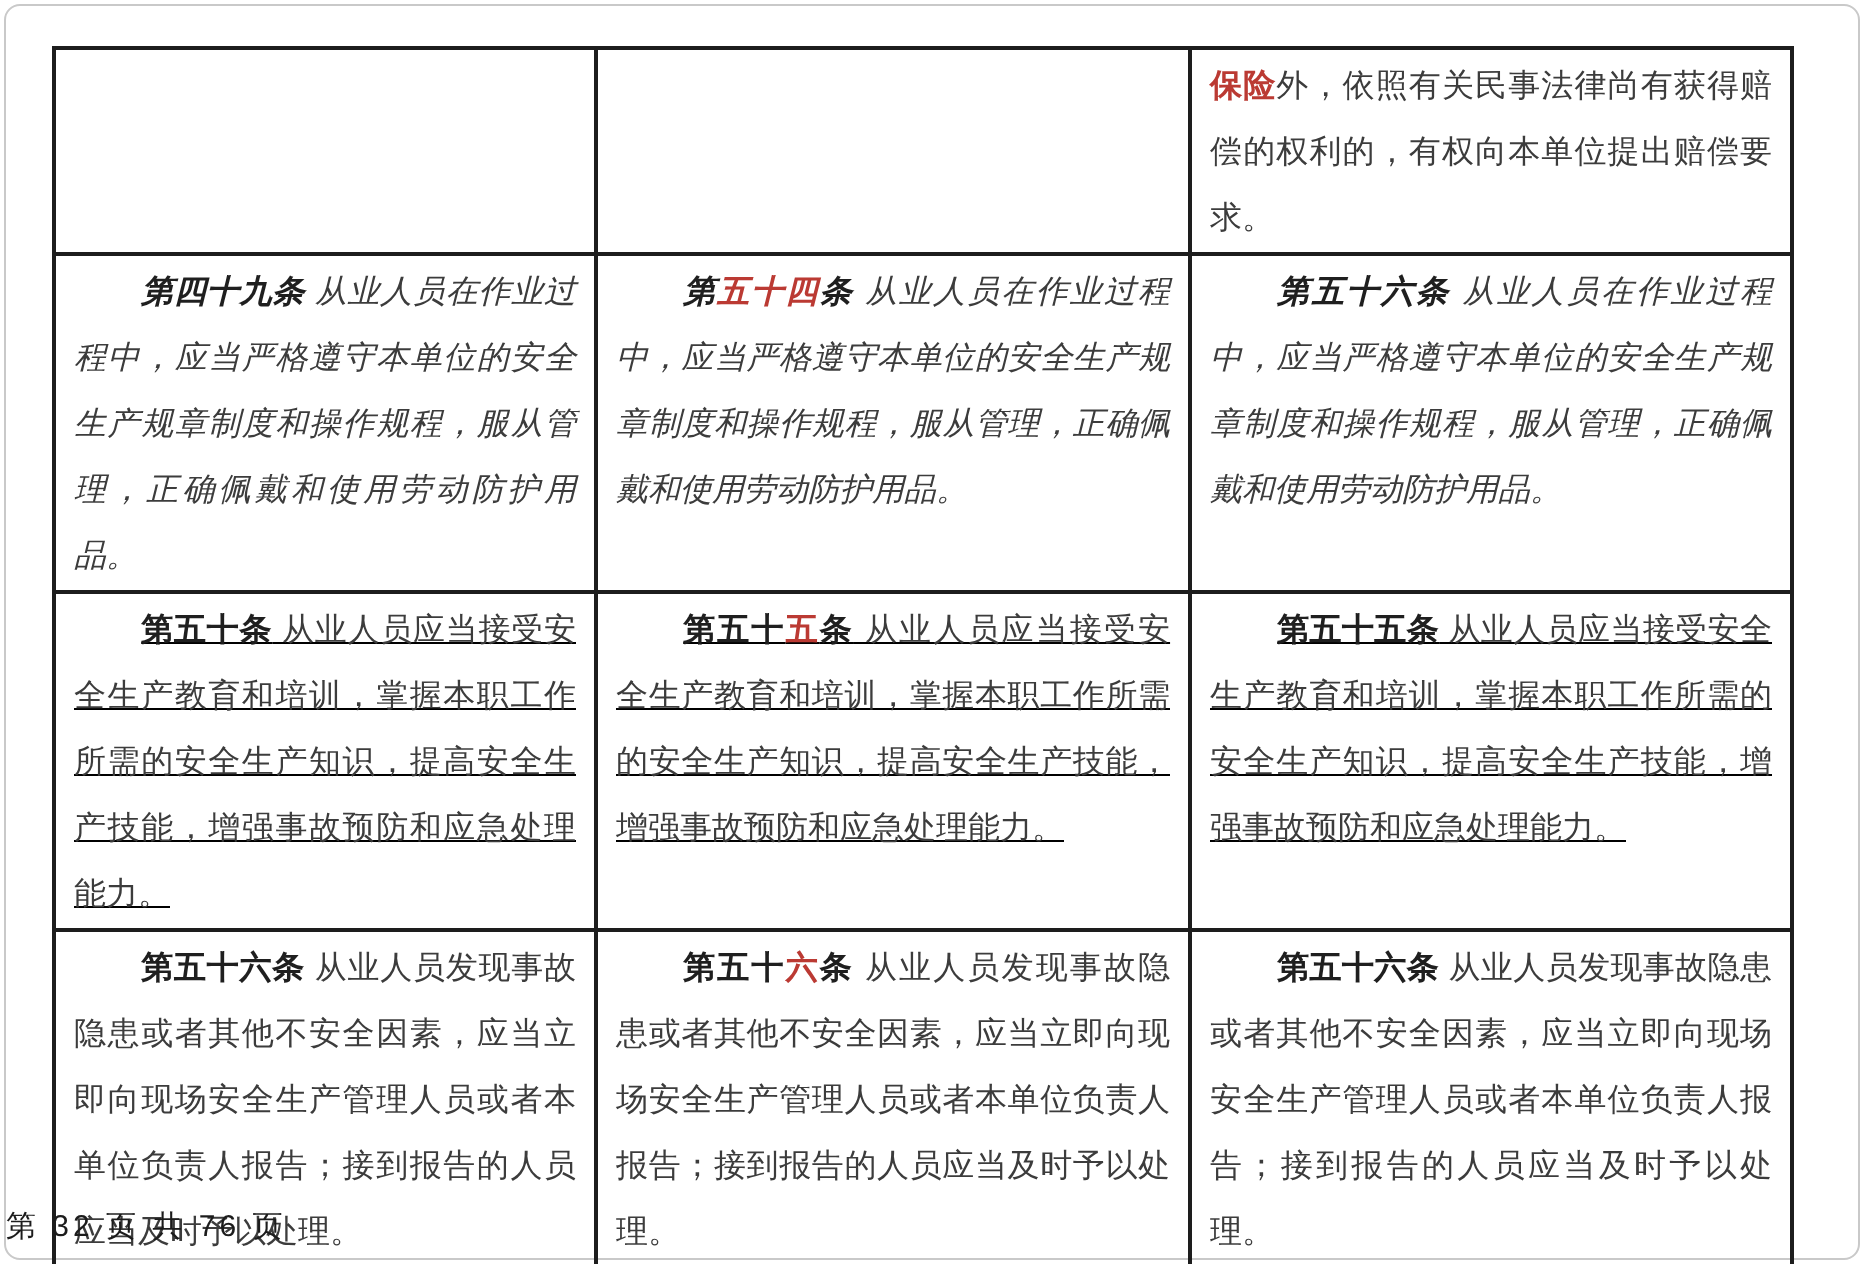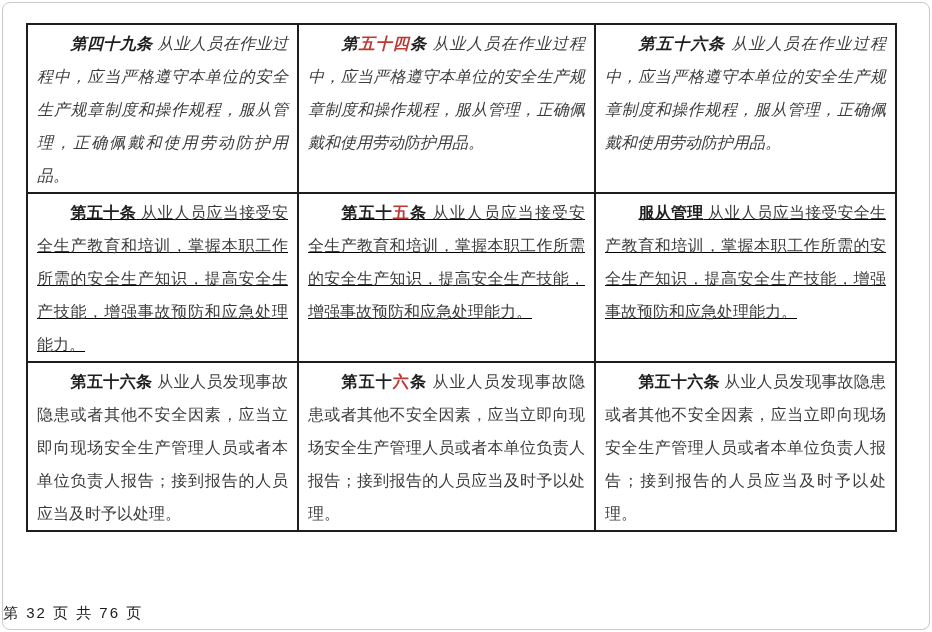--- a/index.html
+++ b/index.html
@@ -65,40 +65,47 @@
 
 <div class="page">
 
   <table class="law-table">
     <colgroup>
       <col class="col1">
         <col class="col2">
         <col class="col3">
     </colgroup>
     <tbody>
+      <tr class="r1">
+        <td></td>
+        <td></td>
+        <td>
+          <p class="cell-text"><span class="red-bold">保险</span><span class="normal">外，依照有关民事法律尚有获得赔偿的权利的，有权向本单位提出赔偿要求。</span></p>
+        </td>
+      </tr>
       <tr class="r2">
         <td>
           <p class="cell-text indent"><span class="bold">第四十九条</span><span class="normal"> 从业人员在作业过程中，应当严格遵守本单位的安全生产规章制度和操作规程，服从管理，正确佩戴和使用劳动防护用品。</span></p>
         </td>
         <td>
           <p class="cell-text indent"><span class="bold">第</span><span class="red-bold">五十四</span><span class="bold">条</span><span class="normal"> 从业人员在作业过程中，应当严格遵守本单位的安全生产规章制度和操作规程，服从管理，正确佩戴和使用劳动防护用品。</span></p>
         </td>
         <td>
           <p class="cell-text indent"><span class="bold">第五十六条</span><span class="normal"> 从业人员在作业过程中，应当严格遵守本单位的安全生产规章制度和操作规程，服从管理，正确佩戴和使用劳动防护用品。</span></p>
         </td>
       </tr>
       <tr class="r3">
         <td>
           <p class="cell-text indent"><span class="bold">第五十条</span><span class="normal"> 从业人员应当接受安全生产教育和培训，掌握本职工作所需的安全生产知识，提高安全生产技能，增强事故预防和应急处理能力。</span></p>
         </td>
         <td>
           <p class="cell-text indent"><span class="bold">第五十</span><span class="red-bold">五</span><span class="bold">条</span><span class="normal"> 从业人员应当接受安全生产教育和培训，掌握本职工作所需的安全生产知识，提高安全生产技能，增强事故预防和应急处理能力。</span></p>
         </td>
         <td>
-          <p class="cell-text indent"><span class="bold">服从管理</span><span class="normal"> 从业人员应当接受安全生产教育和培训，掌握本职工作所需的安全生产知识，提高安全生产技能，增强事故预防和应急处理能力。</span></p>
+          <p class="cell-text indent"><span class="bold">第五十五条</span><span class="normal"> 从业人员应当接受安全生产教育和培训，掌握本职工作所需的安全生产知识，提高安全生产技能，增强事故预防和应急处理能力。</span></p>
         </td>
       </tr>
       <tr class="r4">
         <td>
           <p class="cell-text indent"><span class="bold">第五十六条</span><span class="normal"> 从业人员发现事故隐患或者其他不安全因素，应当立即向现场安全生产管理人员或者本单位负责人报告；接到报告的人员应当及时予以处理。</span></p>
         </td>
         <td>
           <p class="cell-text indent"><span class="bold">第五十</span><span class="red-bold">六</span><span class="bold">条</span><span class="normal"> 从业人员发现事故隐患或者其他不安全因素，应当立即向现场安全生产管理人员或者本单位负责人报告；接到报告的人员应当及时予以处理。</span></p>
         </td>
         <td>

